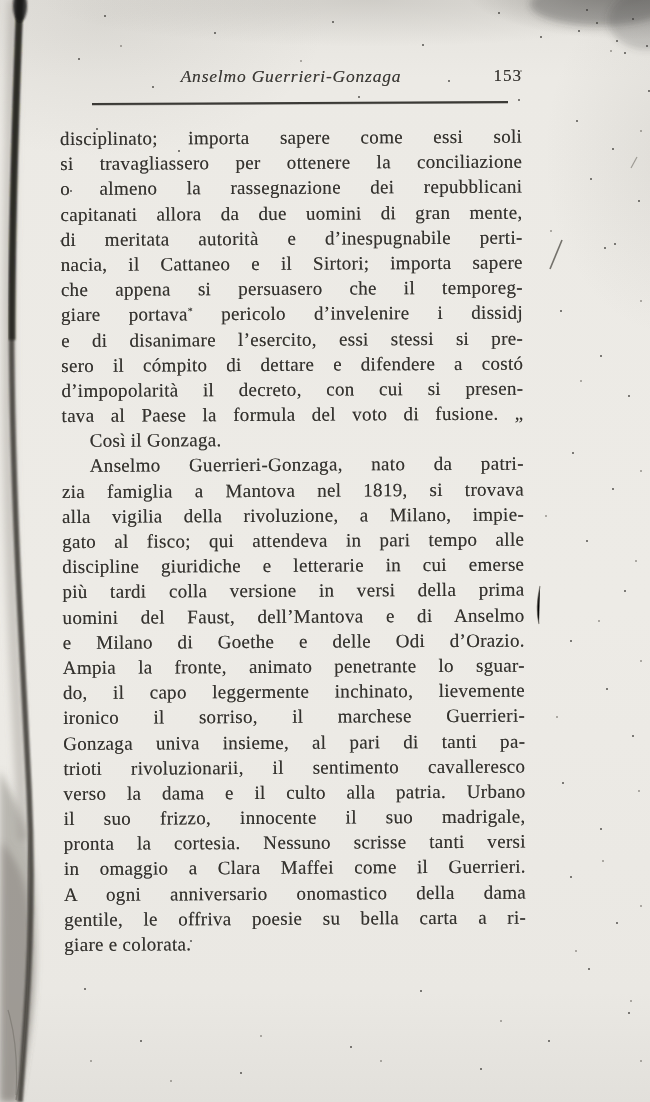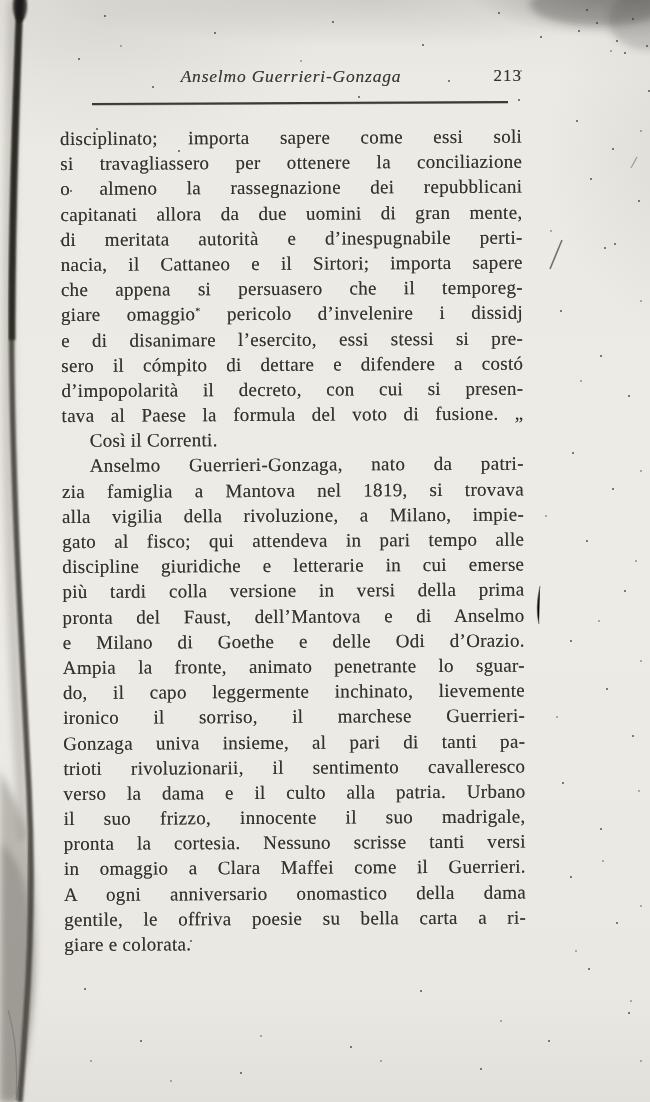--- a/index.html
+++ b/index.html
@@ -62,46 +62,46 @@
 </head>
 <body>
 
 <div class="page">
 
   <div class="speck s1"></div>
   <div class="speck s2"></div>
 
   <div class="running-header">
     <span class="header-title">Anselmo Guerrieri-Gonzaga</span>
-    <span class="page-number">213</span>
+    <span class="page-number">153</span>
   </div>
 
   <div class="header-rule"></div>
 
   <div id="text-block" class="text-block">
       <div class="line just"><span>disciplinato; importa sapere come essi soli</span></div>
       <div class="line just"><span>si travagliassero per ottenere la conciliazione</span></div>
       <div class="line just"><span>o almeno la rassegnazione dei repubblicani</span></div>
       <div class="line just"><span>capitanati allora da due uomini di gran mente,</span></div>
       <div class="line just"><span>di meritata autorità e d’inespugnabile perti-</span></div>
       <div class="line just"><span>nacia, il Cattaneo e il Sirtori; importa sapere</span></div>
       <div class="line just"><span>che appena si persuasero che il temporeg-</span></div>
-      <div class="line just"><span>giare omaggio</span><sup>*</sup><span> pericolo d’invelenire i dissidj</span></div>
+      <div class="line just"><span>giare portava</span><sup>*</sup><span> pericolo d’invelenire i dissidj</span></div>
       <div class="line just"><span>e di disanimare l’esercito, essi stessi si pre-</span></div>
       <div class="line just"><span>sero il cómpito di dettare e difendere a costó</span></div>
       <div class="line just"><span>d’impopolarità il decreto, con cui si presen-</span></div>
       <div class="line just"><span>tava al Paese la formula del voto di fusione. „</span></div>
-      <div class="line indent"><span>Così il Correnti.</span></div>
+      <div class="line indent"><span>Così il Gonzaga.</span></div>
       <div class="line indent just"><span>Anselmo Guerrieri-Gonzaga, nato da patri-</span></div>
       <div class="line just"><span>zia famiglia a Mantova nel 1819, si trovava</span></div>
       <div class="line just"><span>alla vigilia della rivoluzione, a Milano, impie-</span></div>
       <div class="line just"><span>gato al fisco; qui attendeva in pari tempo alle</span></div>
       <div class="line just"><span>discipline giuridiche e letterarie in cui emerse</span></div>
       <div class="line just"><span>più tardi colla versione in versi della prima</span></div>
-      <div class="line just"><span>pronta del </span><span class="it">Faust,</span><span> dell’</span><span class="it">Mantova</span><span> e di </span><span class="it">Anselmo</span></div>
+      <div class="line just"><span>uomini del </span><span class="it">Faust,</span><span> dell’</span><span class="it">Mantova</span><span> e di </span><span class="it">Anselmo</span></div>
       <div class="line just"><span class="it">e Milano</span><span> di Goethe e delle Odi d’Orazio.</span></div>
       <div class="line just"><span>Ampia la fronte, animato penetrante lo sguar-</span></div>
       <div class="line just"><span>do, il capo leggermente inchinato, lievemente</span></div>
       <div class="line just"><span>ironico il sorriso, il marchese Guerrieri-</span></div>
       <div class="line just"><span>Gonzaga univa insieme, al pari di tanti pa-</span></div>
       <div class="line just"><span>trioti rivoluzionarii, il sentimento cavalleresco</span></div>
       <div class="line just"><span>verso la dama e il culto alla patria. Urbano</span></div>
       <div class="line just"><span>il suo frizzo, innocente il suo madrigale,</span></div>
       <div class="line just"><span>pronta la cortesia. Nessuno scrisse tanti versi</span></div>
       <div class="line just"><span>in omaggio a Clara Maffei come il Guerrieri.</span></div>

